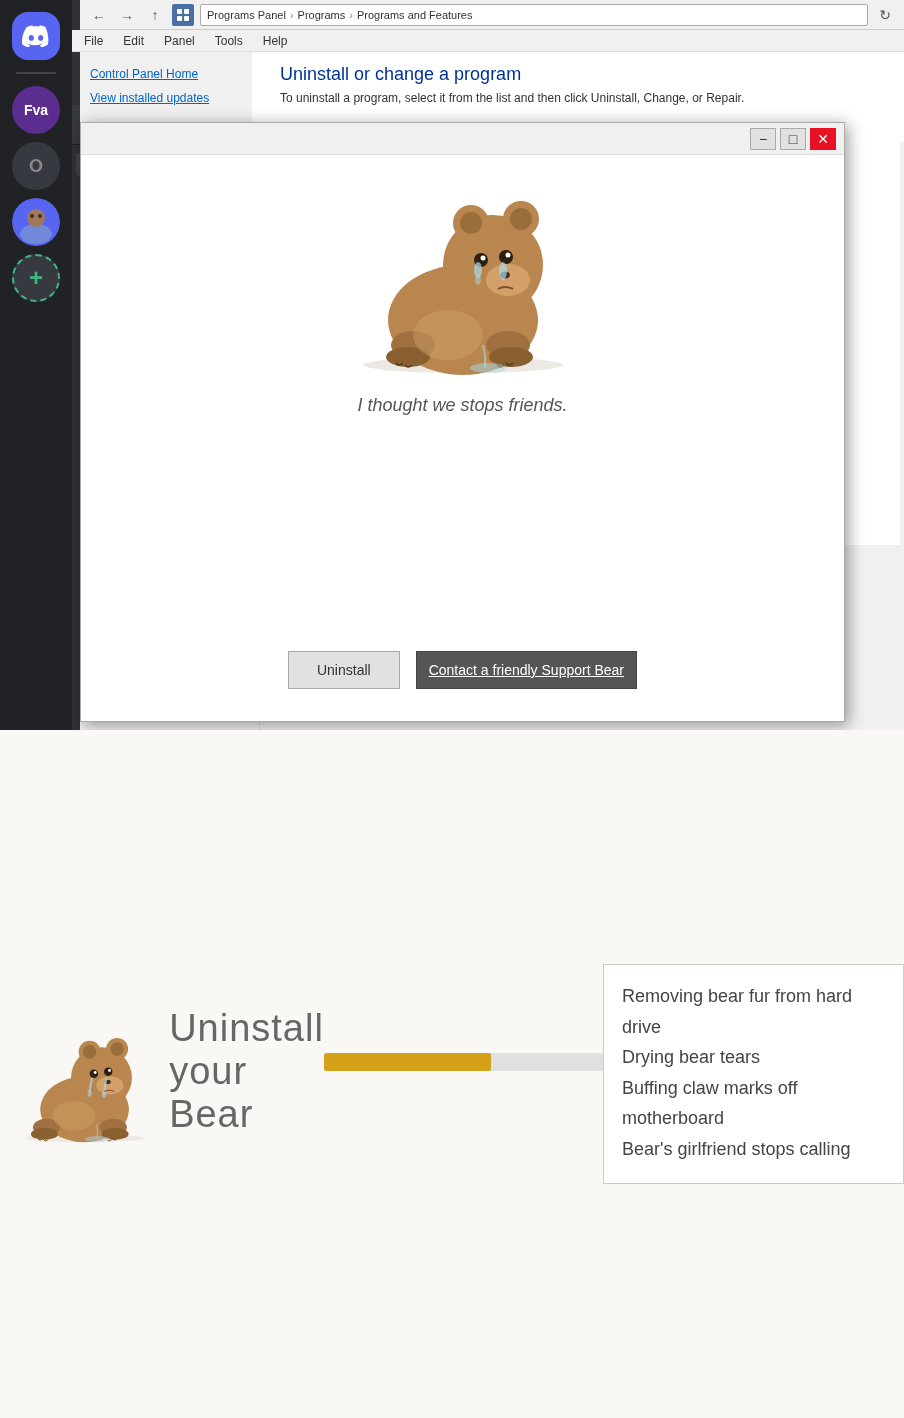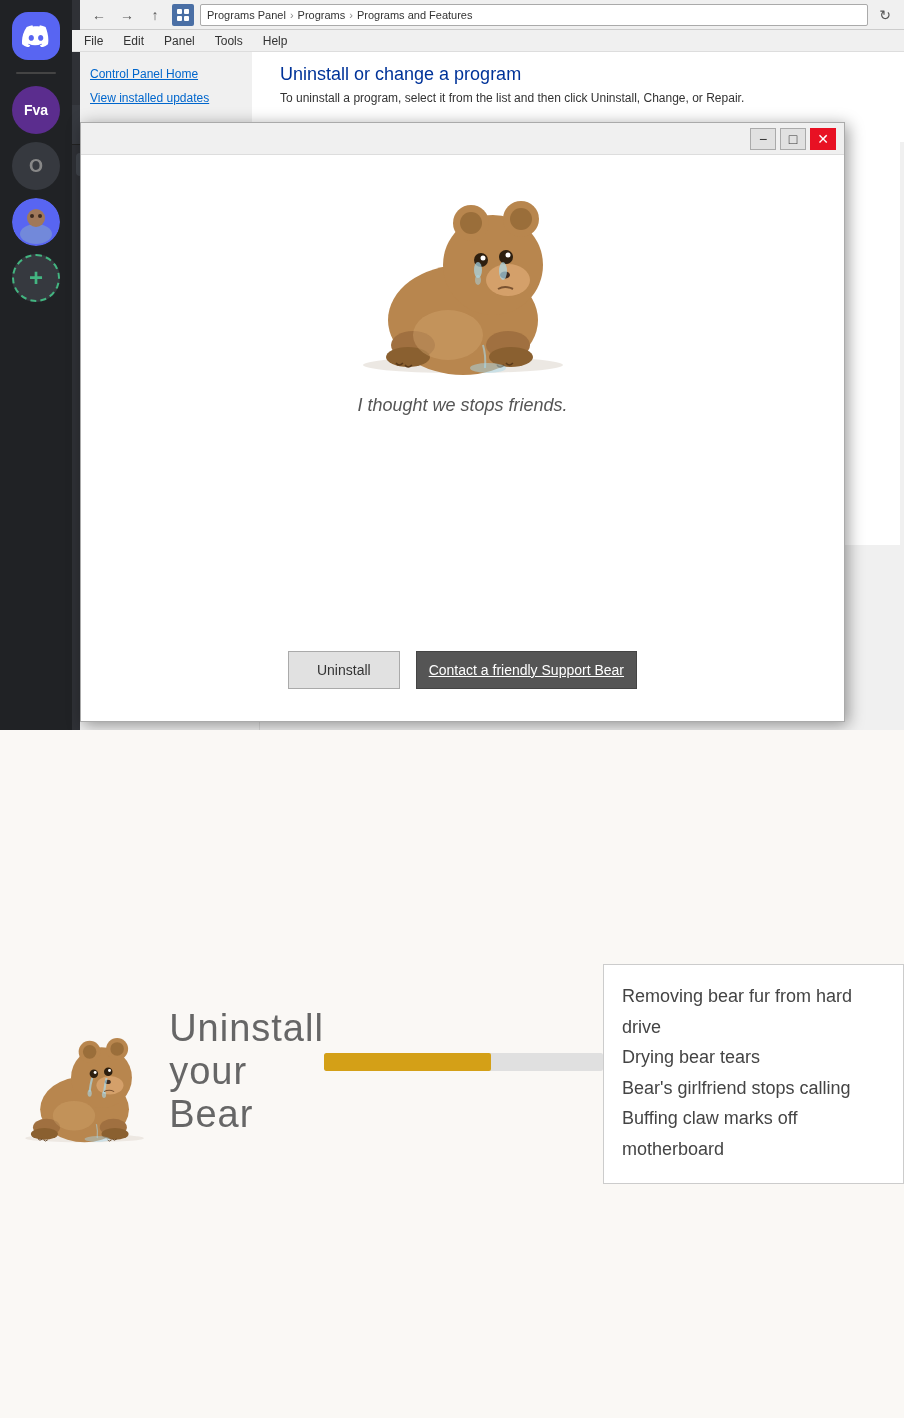--- a/index.html
+++ b/index.html
@@ -579,16 +579,16 @@
 
   <div class="uninstall-title">Uninstall your Bear</div>
 
   <div class="progress-bar-container">
     <div class="progress-bar-fill" id="progress-fill" style="width: 60%;"></div>
   </div>
 
   <div class="log-box">
     <div>Removing bear fur from hard drive</div>
     <div>Drying bear tears</div>
+    <div>Buffing claw marks off motherboard</div>
     <div>Bear's girlfriend stops calling</div>
-    <div>Buffing claw marks off motherboard</div>
   </div>
 </div>
 
 </body></html>

